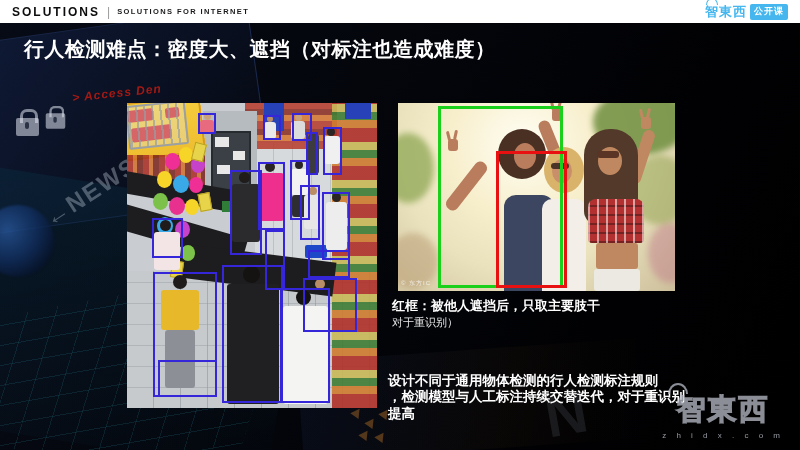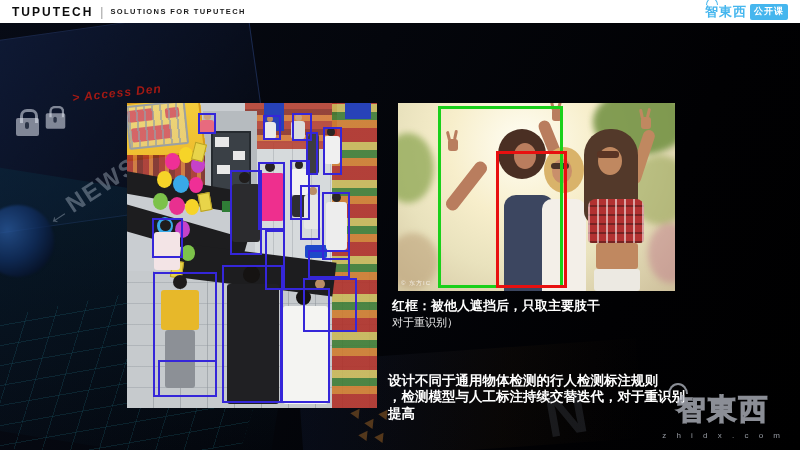--- a/index.html
+++ b/index.html
@@ -134,33 +134,34 @@
   <div class="bgdeco bg-streak"></div>
   <div class="bgdeco bg-n">N</div>
   <div class="bg-arrow" style="left:352px;top:408px;"></div>
   <div class="bg-arrow" style="left:366px;top:418px;"></div>
   <div class="bg-arrow" style="left:380px;top:409px;"></div>
   <div class="bg-arrow" style="left:360px;top:430px;"></div>
   <div class="bg-arrow" style="left:376px;top:432px;"></div>
 
   <div class="topbar">
     <div class="brandwrap">
-      <span class="brand">TUPUTECH</span>
+      <span class="brand">SOLUTIONS</span>
       <span class="brand-sep">|</span>
-      <span class="tagline">SOLUTIONS FOR TUPUTECH</span>
+      <span class="tagline">SOLUTIONS FOR INTERNET</span>
     </div>
     <div class="hlogo">
       <span class="hlogo-text">
         <span class="hlogo-arc"></span>
         <span>智東西</span>
       </span>
       <span class="hlogo-badge">公开课</span>
     </div>
   </div>
 
+  <div class="title">行人检测难点：密度大、遮挡（对标注也造成难度）</div>
 
   <div class="photo photo-left">
     <div class="abs sm-floor"></div>
     <div class="abs sm-floor-up"></div>
     <div class="abs sm-shelftop"></div>
     <div class="abs sm-shelfright"></div>
     <div class="abs sm-kiosk"></div>
     <div class="abs sm-kioskpanel"></div>
     <div class="abs sm-note" style="left:88px;top:34px;width:14px;height:10px;"></div>
     <div class="abs sm-note" style="left:106px;top:48px;width:12px;height:9px;"></div>

